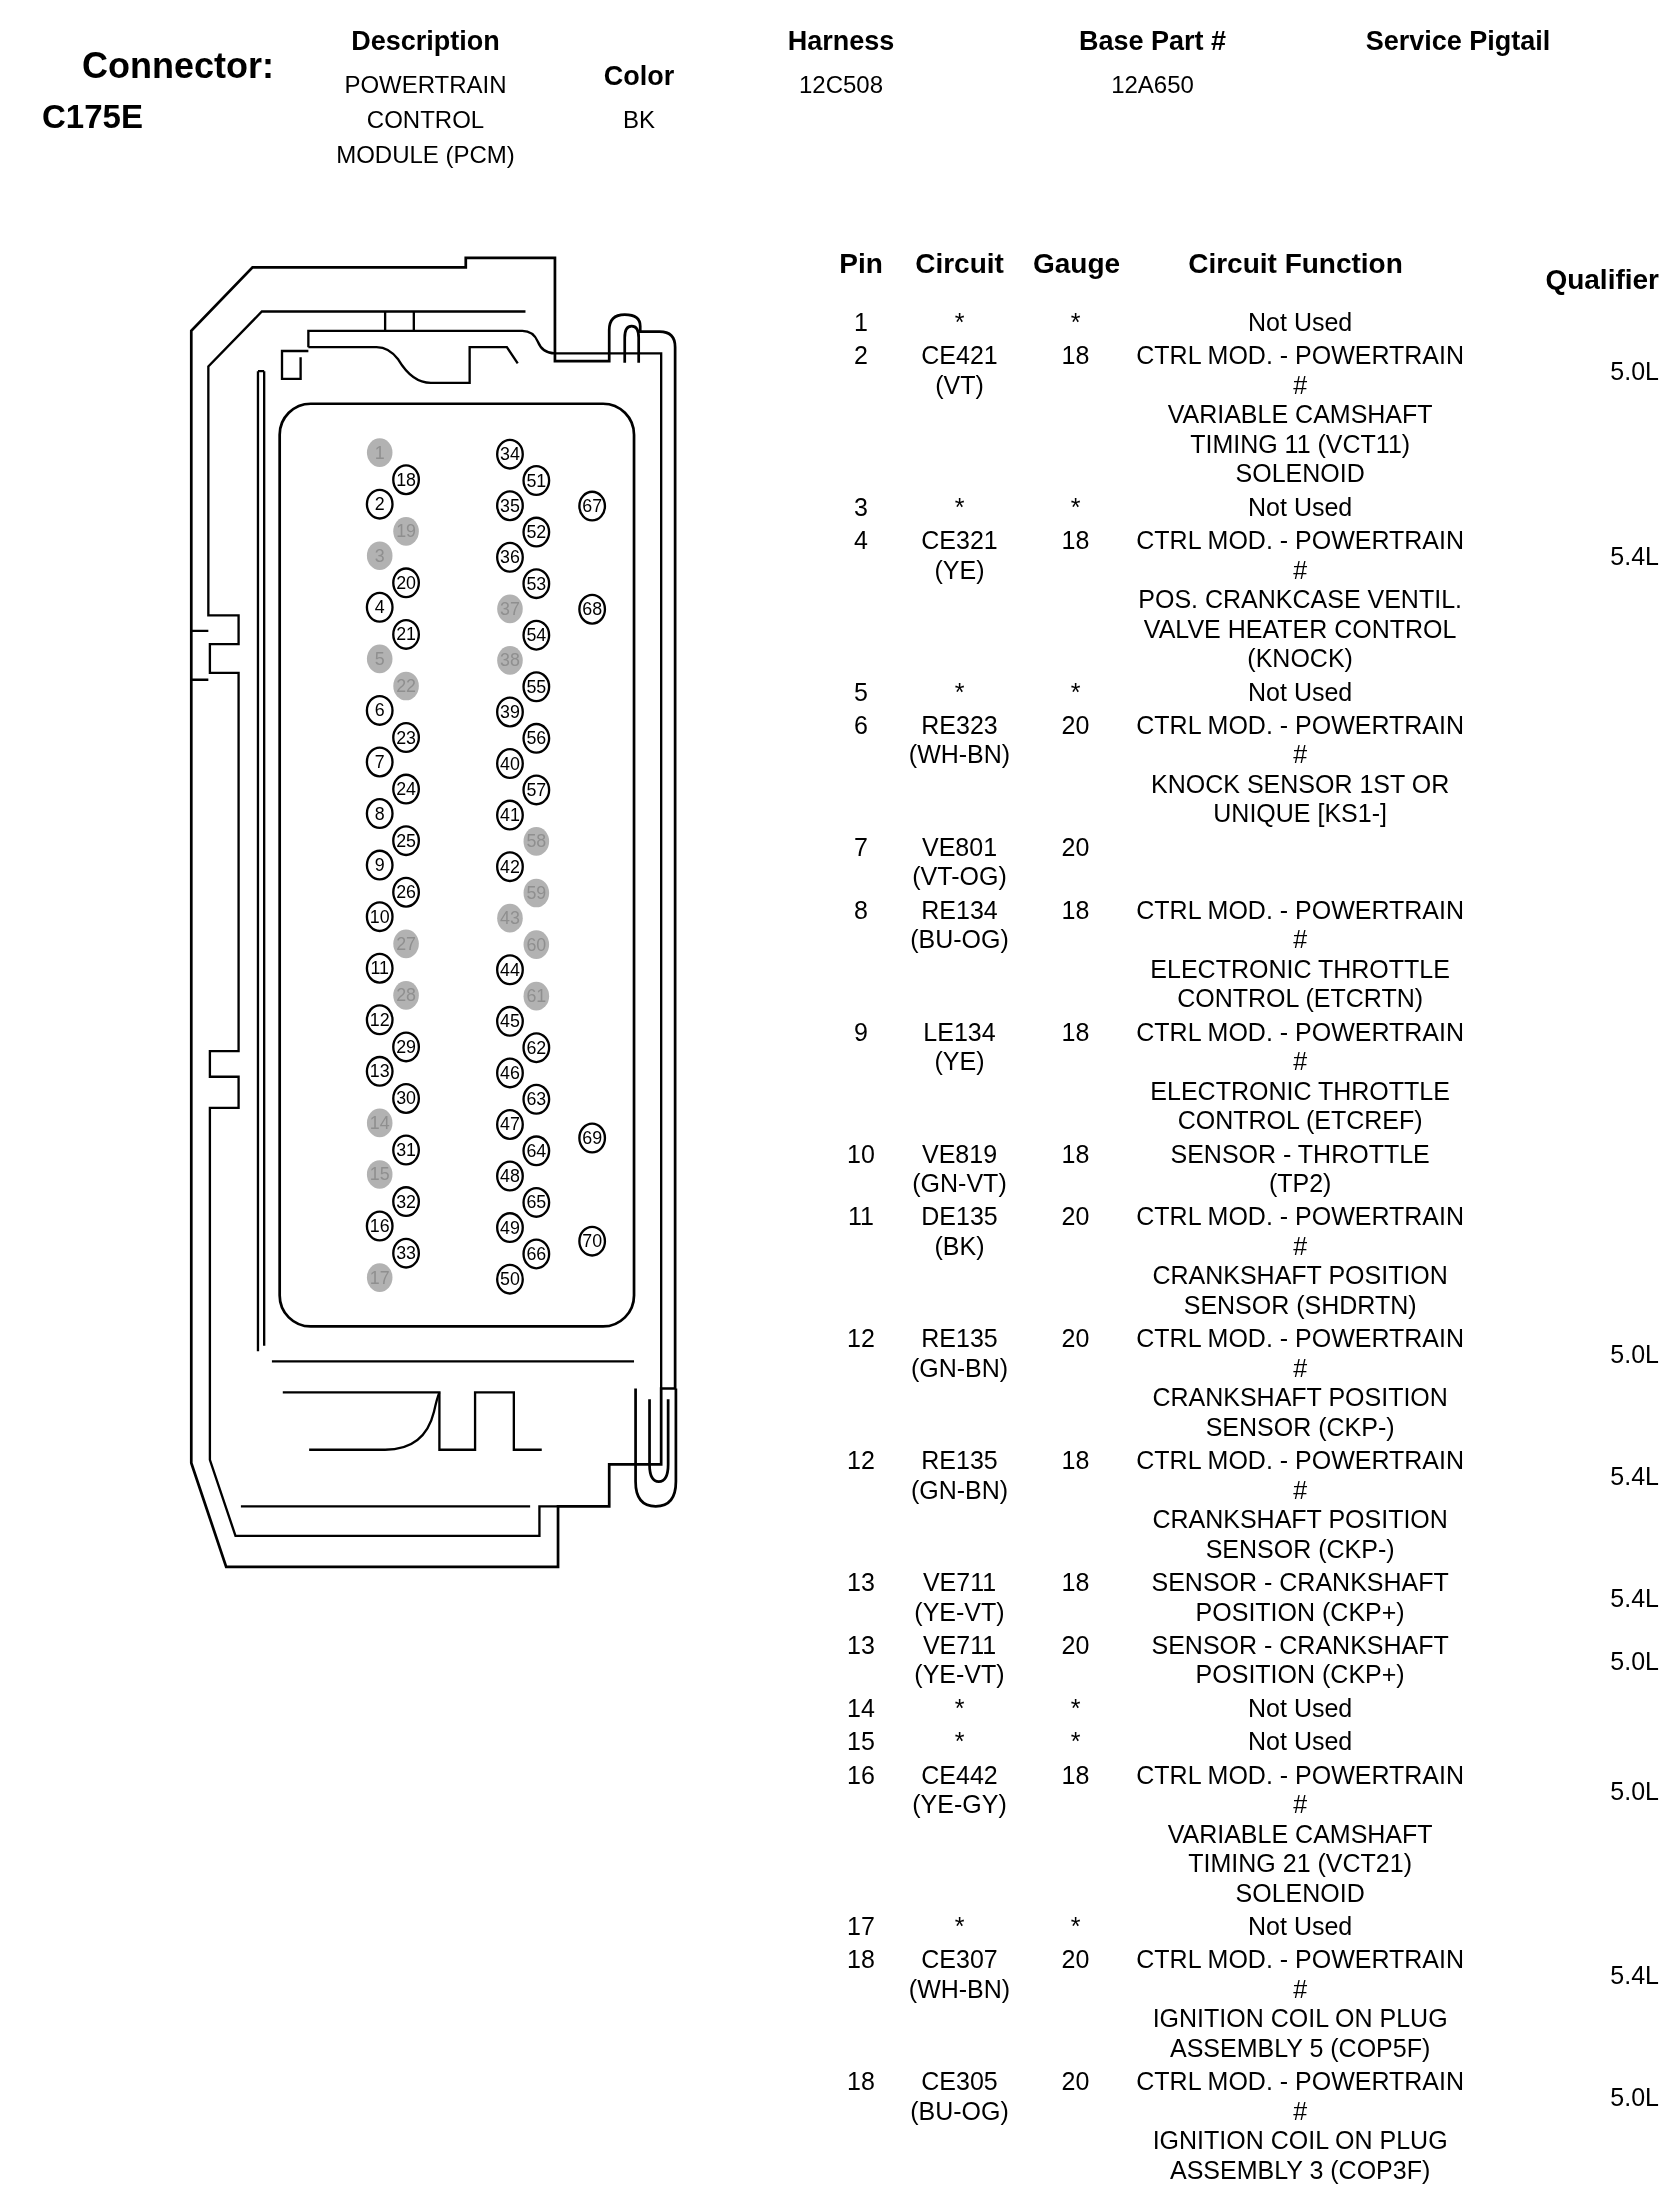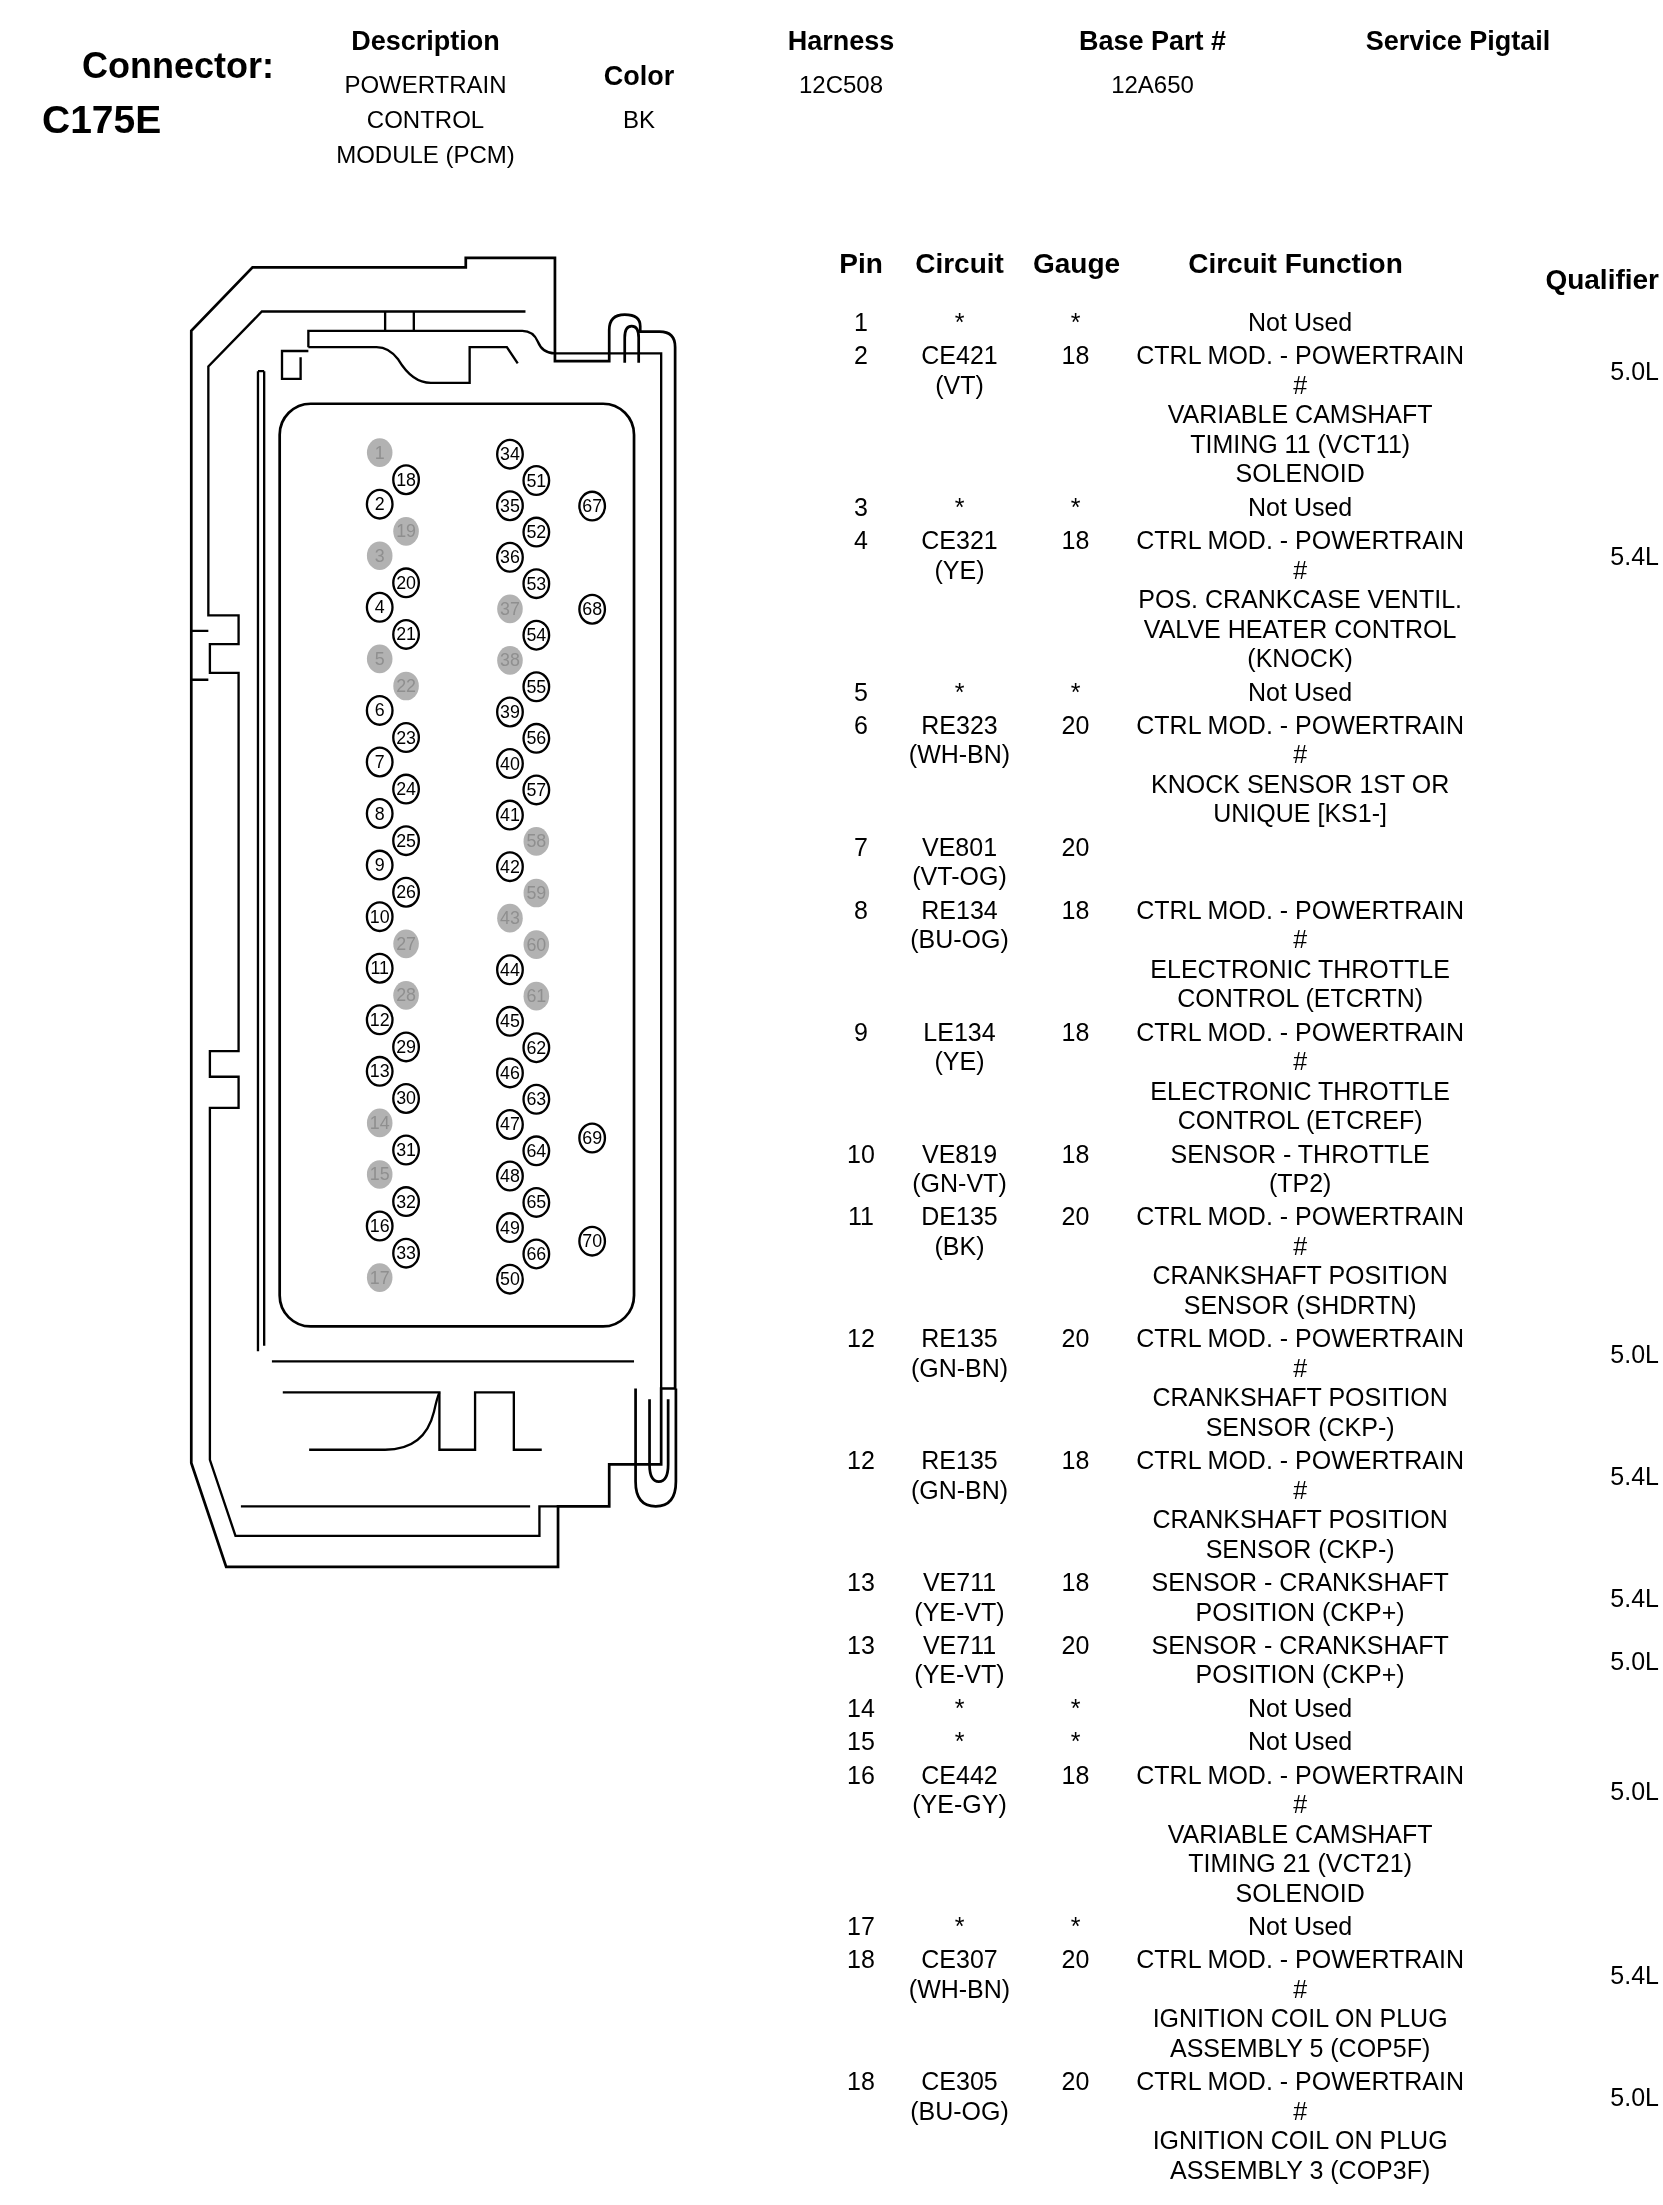--- a/index.html
+++ b/index.html
@@ -1,20 +1,20 @@
 <!DOCTYPE html>
 <html style="font-size:12.4px"><head>
 <meta charset="utf-8">
 <style>
   html,body{margin:0;padding:0;background:#fff;}
   body{width:1664px;height:2205px;position:relative;font-family:"Liberation Sans",sans-serif;color:#000;overflow:hidden;}
   .abs{position:absolute;}
   
   .conn-label{left:42px;top:45px;font-size:36px;font-weight:bold;letter-spacing:0px;margin-left:40px;}
-  .conn-id{left:42px;top:98px;font-size:39px;font-weight:bold;}
+  .conn-id{left:42px;top:98px;font-size:33px;font-weight:bold;}
   .hcol{text-align:center;}
   .hlabel{font-size:27px;font-weight:bold;}
   .hval{font-size:24px;margin-top:10px;line-height:35px;}
   .col-desc{left:278px;top:26px;width:295px;}
   .col-color{left:577px;top:61px;width:124px;}
   .col-harness{left:744px;top:26px;width:194px;}
   .col-basepart{left:1044px;top:26px;width:217px;}
   .col-pigtail{left:1330px;top:26px;width:256px;}
   
   #connector-svg{left:175px;top:256px;width:504px;height:1319px;}

